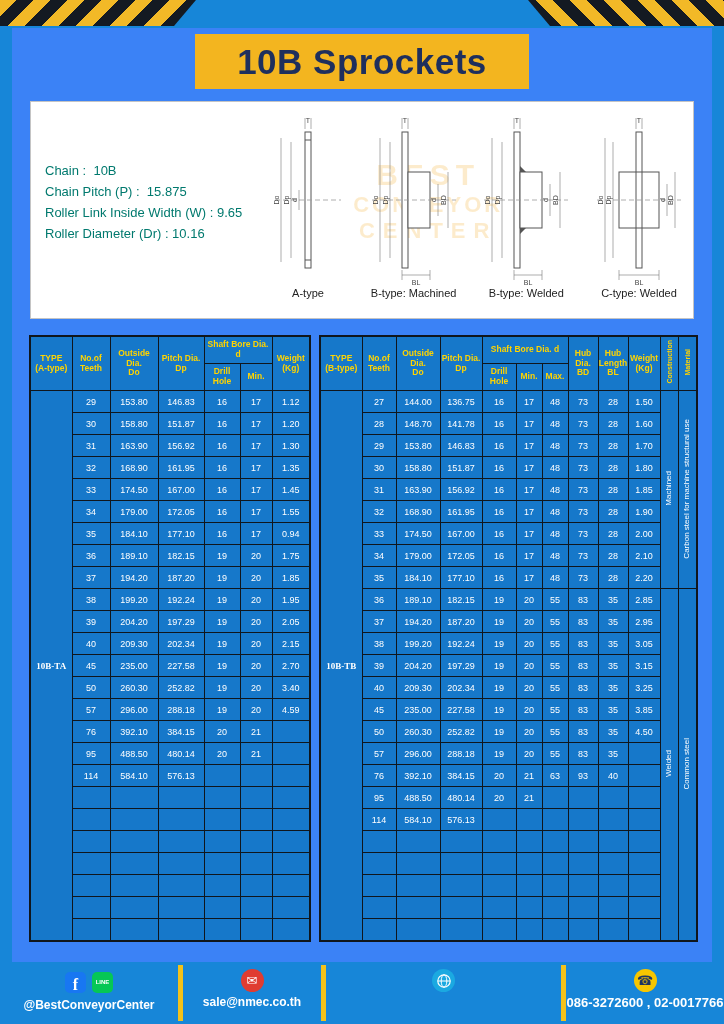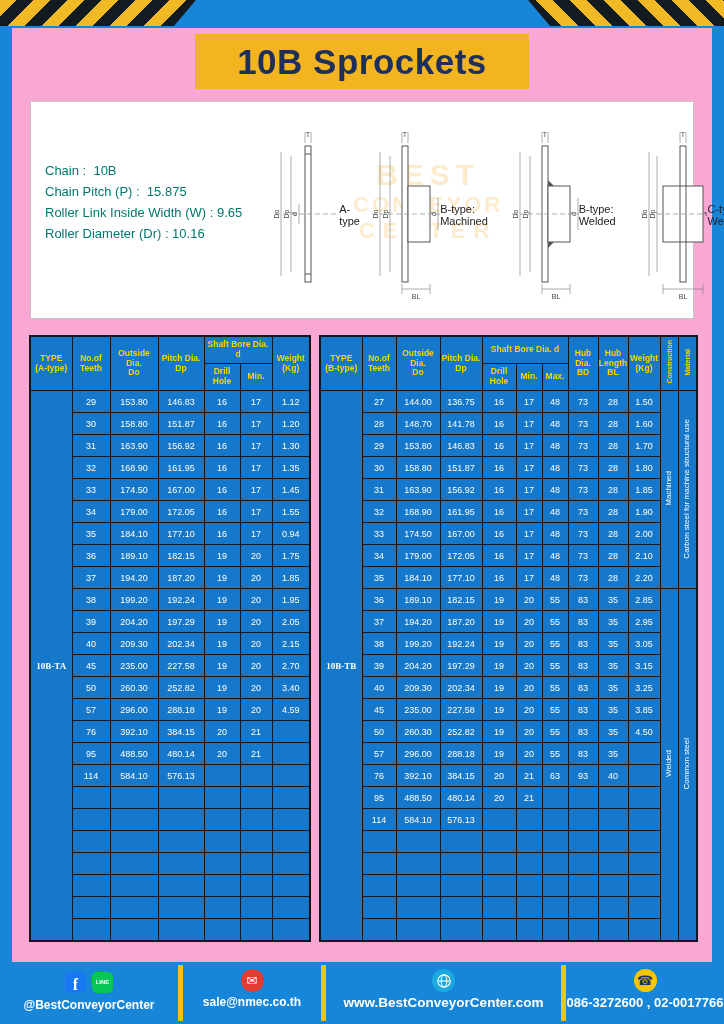--- a/index.html
+++ b/index.html
@@ -6,39 +6,39 @@
   body{width:724px;height:1024px;position:relative;background:#1786d8;
        font-family:"Liberation Sans",sans-serif;overflow:hidden;}
 
   
   .hazard{position:absolute;top:0;height:26px;width:196px;z-index:5;}
   .hazard-left{left:0;background:repeating-linear-gradient(135deg,#f2b927 0 12px,#141a22 12px 24px);
        clip-path:polygon(0 0,100% 0,calc(100% - 22px) 100%,0 100%);}
   .hazard-right{right:0;background:repeating-linear-gradient(45deg,#f2b927 0 12px,#141a22 12px 24px);
        clip-path:polygon(0 0,100% 0,100% 100%,22px 100%);}
 
-  .content{position:absolute;left:12px;right:12px;top:28px;bottom:62px;background:#f9a8d4;}
+  .content{position:absolute;left:12px;right:12px;top:28px;bottom:62px;background:#3b82f6;}
 
   .banner{margin:6px auto 0;width:334px;height:55px;background:#f3b51f;
           display:flex;align-items:center;justify-content:center;}
   .banner-title{font-size:35px;font-weight:bold;color:#1e2f5d;letter-spacing:.5px;}
 
   .spec-panel{position:relative;margin:12px 18px 0;height:216px;border:1px solid #c4c4c4;background:#fff;}
   .spec-text{position:absolute;left:14px;top:58px;z-index:2;}
   .spec-line{font-size:13px;font-weight:normal;color:#00796e;line-height:21px;white-space:pre;}
 
   .watermark{position:absolute;left:60%;top:56px;transform:translateX(-50%);
              text-align:center;color:#f5a91e;opacity:.22;font-weight:bold;z-index:0;}
   .wm1{font-size:30px;letter-spacing:6px;}
   .wm2{font-size:22px;letter-spacing:3px;}
   .wm3{font-size:22px;letter-spacing:8px;}
 
   .figs{position:absolute;left:238px;right:8px;top:12px;bottom:4px;
         display:flex;justify-content:space-between;z-index:1;}
-  .fig{display:flex;flex-direction:row;align-items:center;}
+  .fig{display:flex;flex-direction:column;align-items:center;}
   .fig-caption{font-size:11px;color:#222;margin-top:1px;}
   .fig svg{display:block;}
   .dwg-line{stroke:#555;stroke-width:1;fill:none;}
   .dwg-fill{fill:#fff;stroke:#555;stroke-width:1;}
   .dwg-center{stroke:#999;stroke-width:.8;stroke-dasharray:5 3;}
   .dwg-dim{stroke:#777;stroke-width:.6;}
   .dwg-txt{font-size:7px;fill:#444;font-family:"Liberation Sans",sans-serif;}
   .weld{fill:#555;}
 
   .tables{display:flex;gap:8px;margin:16px 17px 0;}
@@ -783,20 +783,19 @@
   </div>
   <div class="fsep"></div>
   <div class="fseg fseg-3">
     <span class="icon-round icon-globe">
       <svg width="16" height="16" viewBox="0 0 16 16">
         <circle cx="8" cy="8" r="6.2" fill="none" stroke="#fff" stroke-width="1.2"></circle>
         <ellipse cx="8" cy="8" rx="2.8" ry="6.2" fill="none" stroke="#fff" stroke-width="1"></ellipse>
         <line x1="1.8" y1="8" x2="14.2" y2="8" stroke="#fff" stroke-width="1"></line>
       </svg>
     </span>
-    <div class="ftext ftext-site">www.BestConveyorCenter.com</div>
   </div>
   <div class="fsep"></div>
   <div class="fseg fseg-4">
     <span class="icon-round icon-phone">☎</span>
     <div class="ftext ftext-phone">086-3272600 , 02-0017766</div>
   </div>
 </div>
 
 </body></html>

